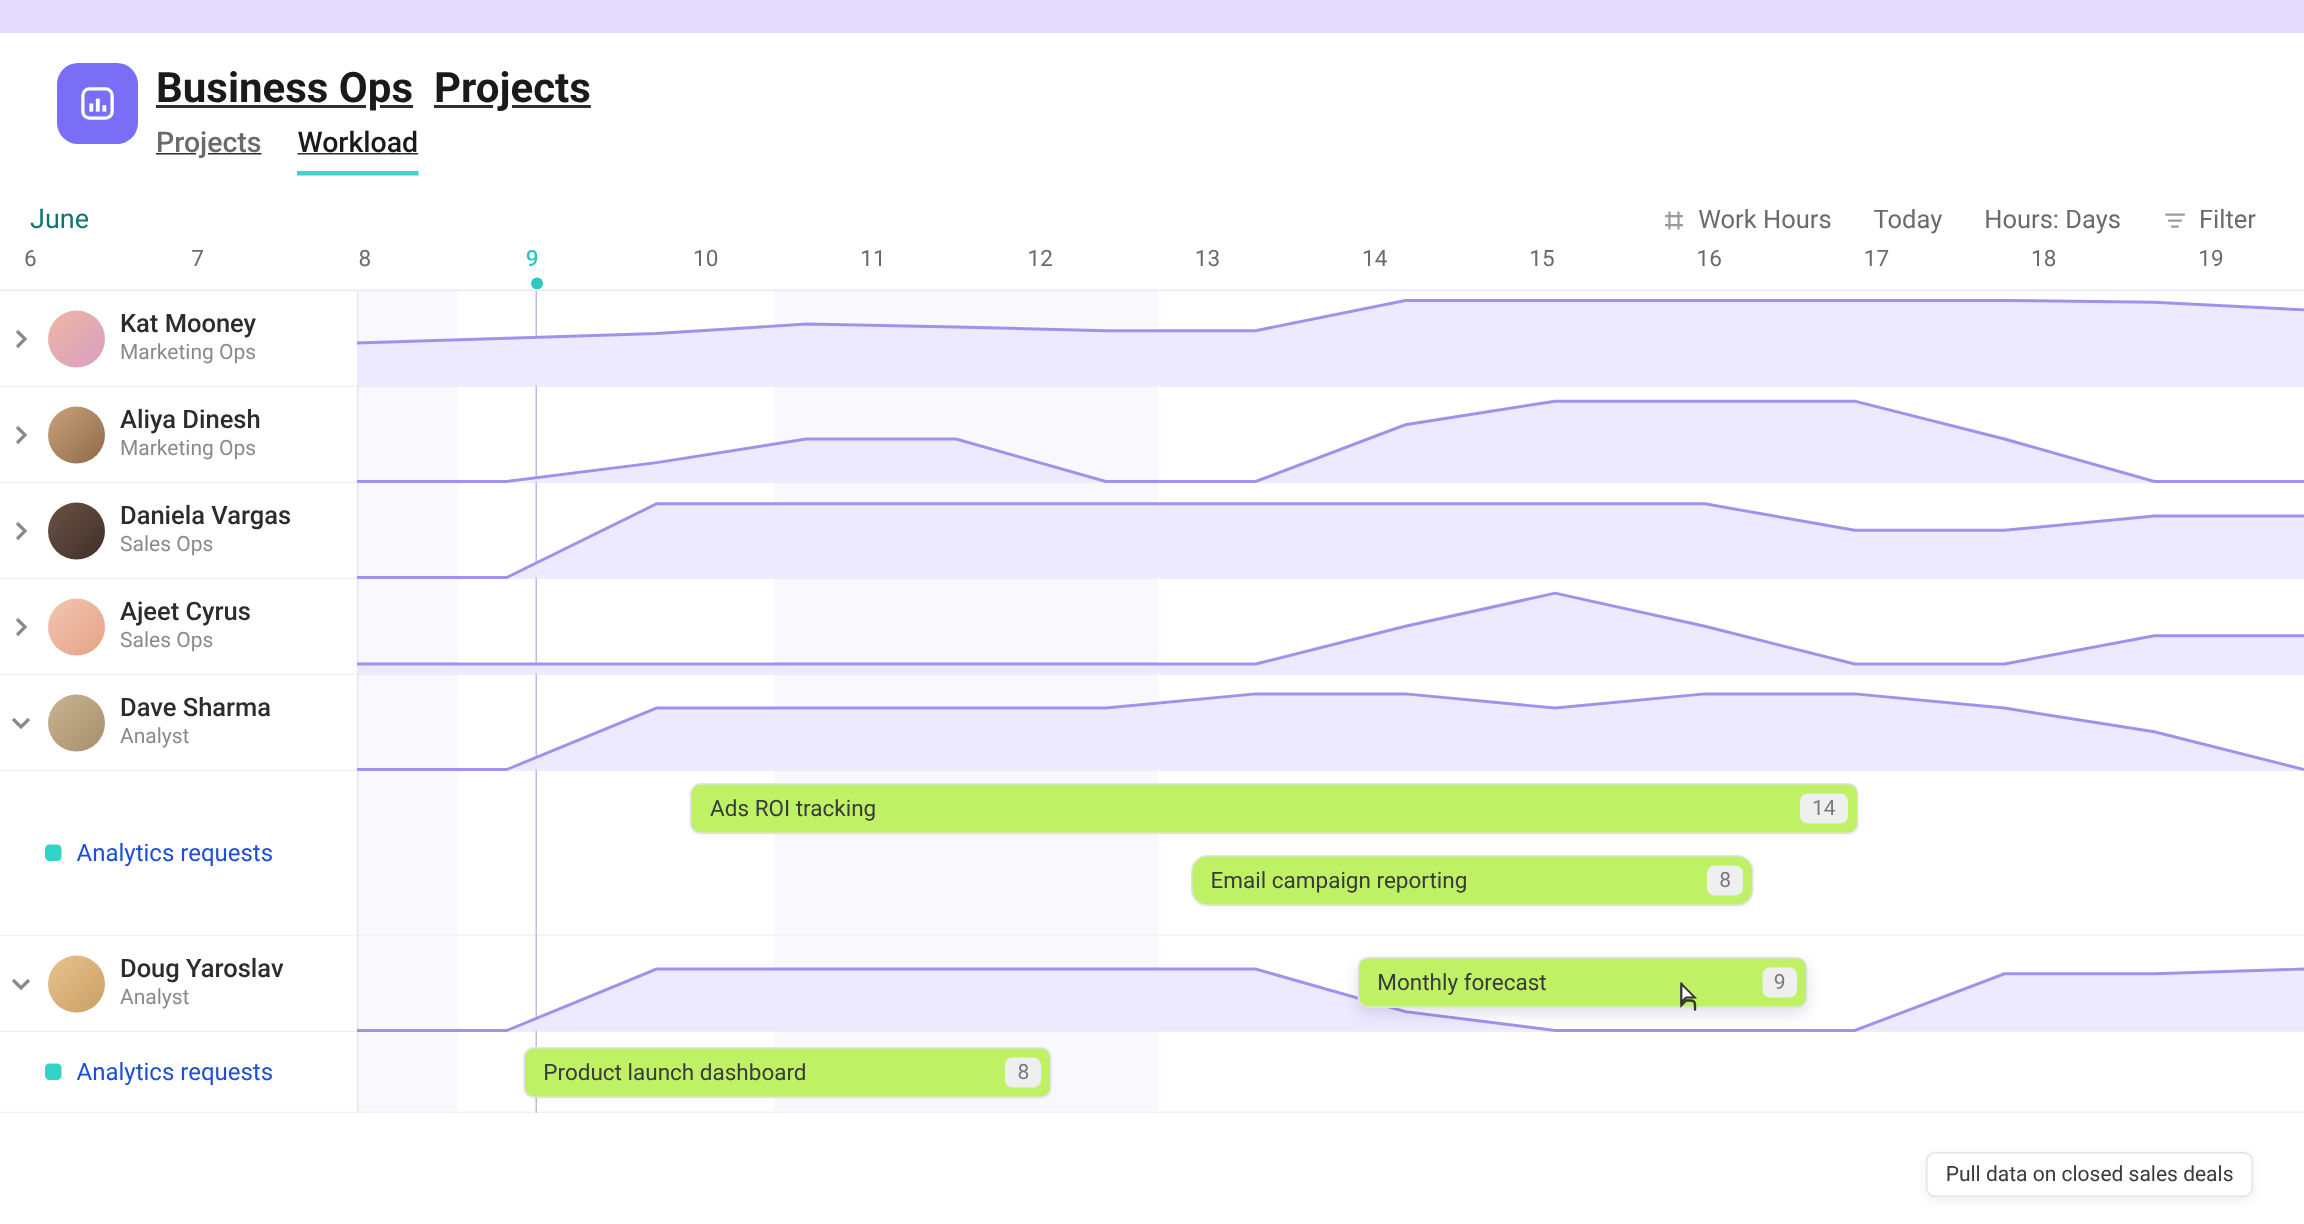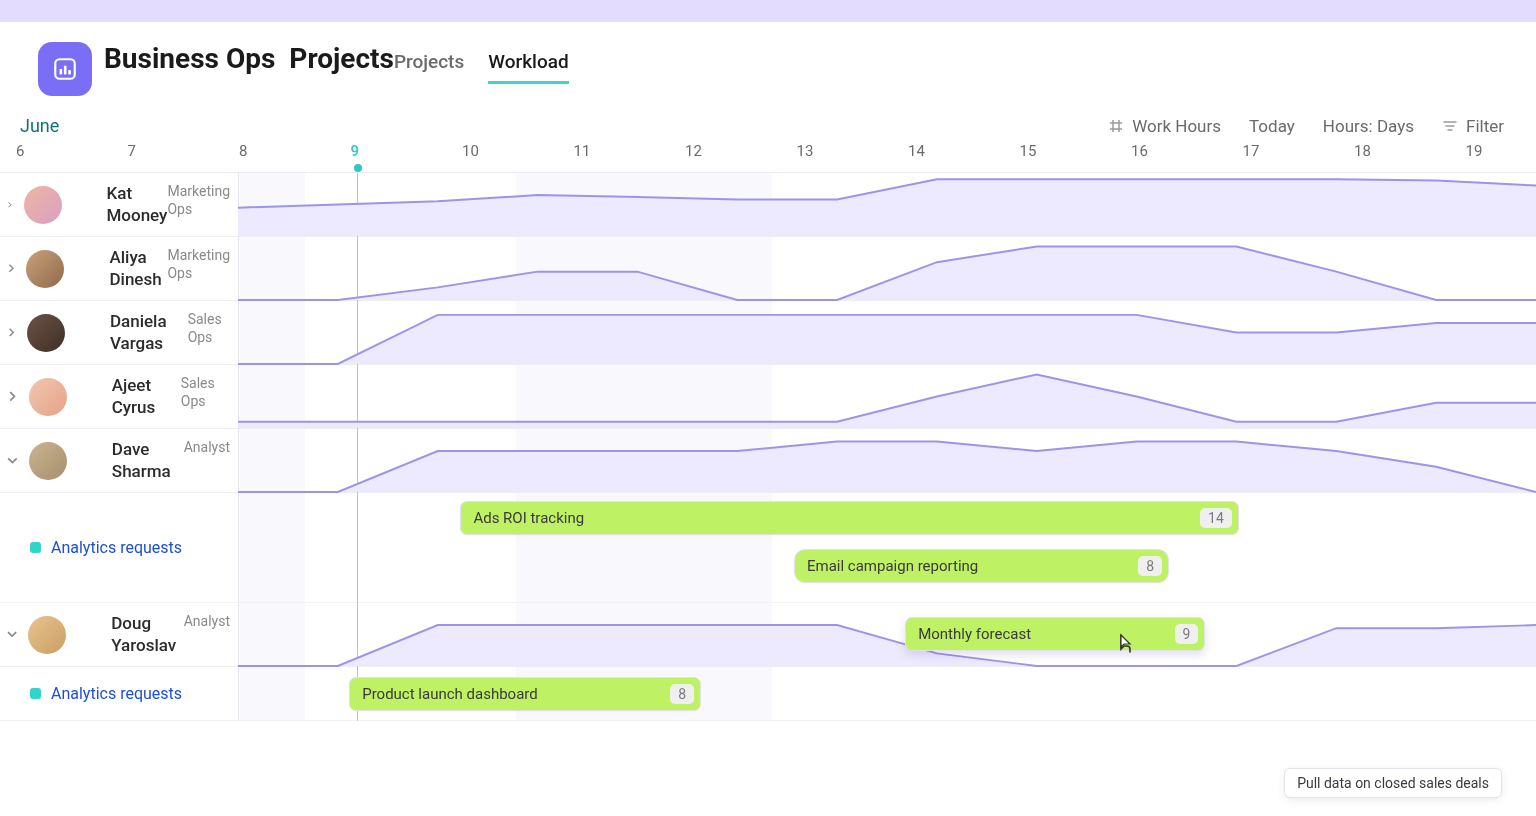--- a/index.html
+++ b/index.html
@@ -24,21 +24,21 @@
   .app-icon {
     width: 54px;
     height: 54px;
     border-radius: 14px;
     background: #7b6ef6;
     display: flex;
     align-items: center;
     justify-content: center;
   }
   .app-icon svg { width: 26px; height: 26px; }
-  .title-group { display: flex; flex-direction: row; }
+  .title-group { display: flex; flex-direction: column; text-decoration: underline; }
   .title-row { display: flex; gap: 14px; align-items: baseline; }
   .team-name { font-size: 28px; font-weight: 700; color: #1a1a1a; }
   .section-name { font-size: 28px; font-weight: 700; color: #1a1a1a; }
   .tabs { display: flex; gap: 24px; margin-top: 8px; }
   .tab {
     font-size: 19px;
     font-weight: 500;
     color: #6b6b6b;
     cursor: pointer;
     padding-bottom: 8px;
@@ -150,21 +150,21 @@
     height: 38px;
     border-radius: 50%;
     background: linear-gradient(135deg,#efb5a3,#d8a0c4);
     flex-shrink: 0;
   }
   .avatar.a2 { background: linear-gradient(135deg,#c9a27a,#8f6a4a); }
   .avatar.a3 { background: linear-gradient(135deg,#6c5246,#3e2f28); }
   .avatar.a4 { background: linear-gradient(135deg,#f2c6b0,#e5a288); }
   .avatar.a5 { background: linear-gradient(135deg,#cbb492,#a58e6c); }
   .avatar.a6 { background: linear-gradient(135deg,#e8c38f,#c99f64); }
-  .name-block { display: flex; flex-direction: row; line-height: 1.25; margin-left: 35px; }
+  .name-block { display: flex; flex-direction: column; line-height: 1.25; }
   .person-name { font-size: 17px; font-weight: 500; color: #2c2c2e; }
   .person-role { font-size: 14px; color: #8a8a8e; }
 
   .task-dot {
     width: 11px;
     height: 11px;
     border-radius: 3px;
     background: #30d5c8;
     margin-left: 24px;
     flex-shrink: 0;

